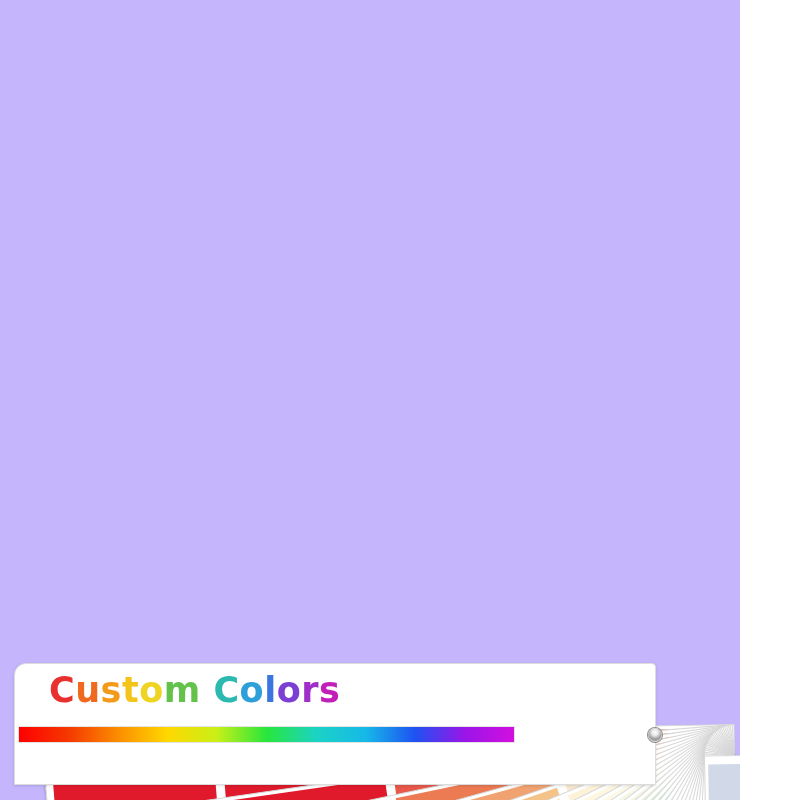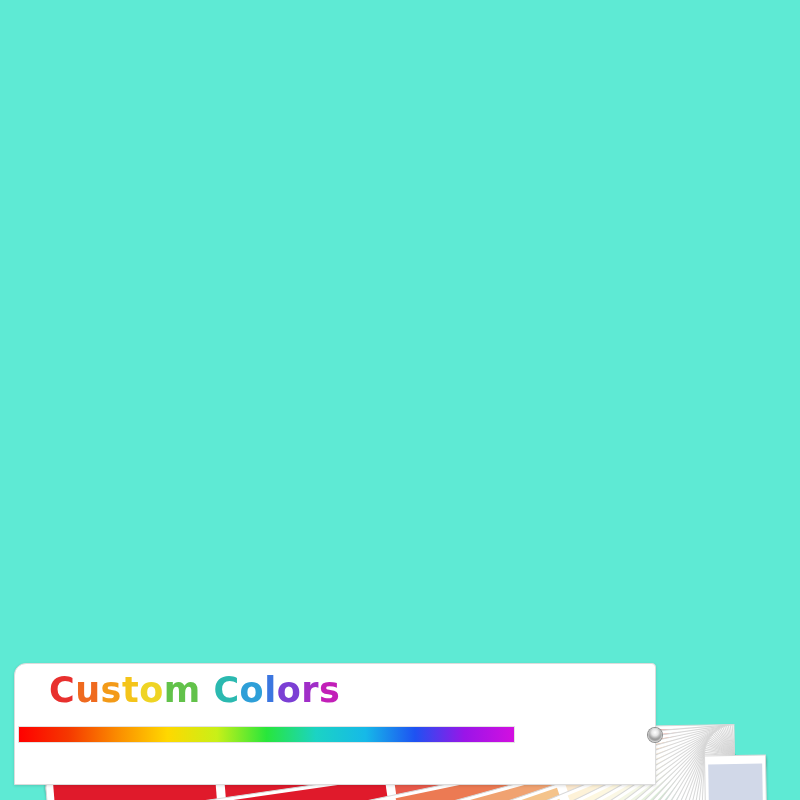--- a/index.html
+++ b/index.html
@@ -1,19 +1,19 @@
 <!DOCTYPE html>
 <html><head>
 <meta charset="utf-8">
 <title>Custom Colors Fan Deck</title>
 <style>
   html,body{margin:0;padding:0;background:#ffffff;}
   body{width:800px;height:800px;overflow:hidden;
        font-family:"DejaVu Sans","Liberation Sans",sans-serif;}
-  #stage{position:relative;width:800px;height:800px;background:#5eead4;overflow:hidden;text-align:right;}
+  #stage{position:relative;width:740px;height:800px;background:#c4b5fd;overflow:hidden;text-align:right;}
   #fan{position:absolute;left:0;top:0;width:800px;height:800px;}
   
   #cover{
     position:absolute;left:14px;top:663px;width:640px;height:120px;
     background:#ffffff;border:1px solid #dcdcdc;
     border-top-left-radius:12px;border-top-right-radius:4px;
     box-shadow:0 1px 3px rgba(0,0,0,0.13);
     z-index:60;
   }
   #cover-title{

